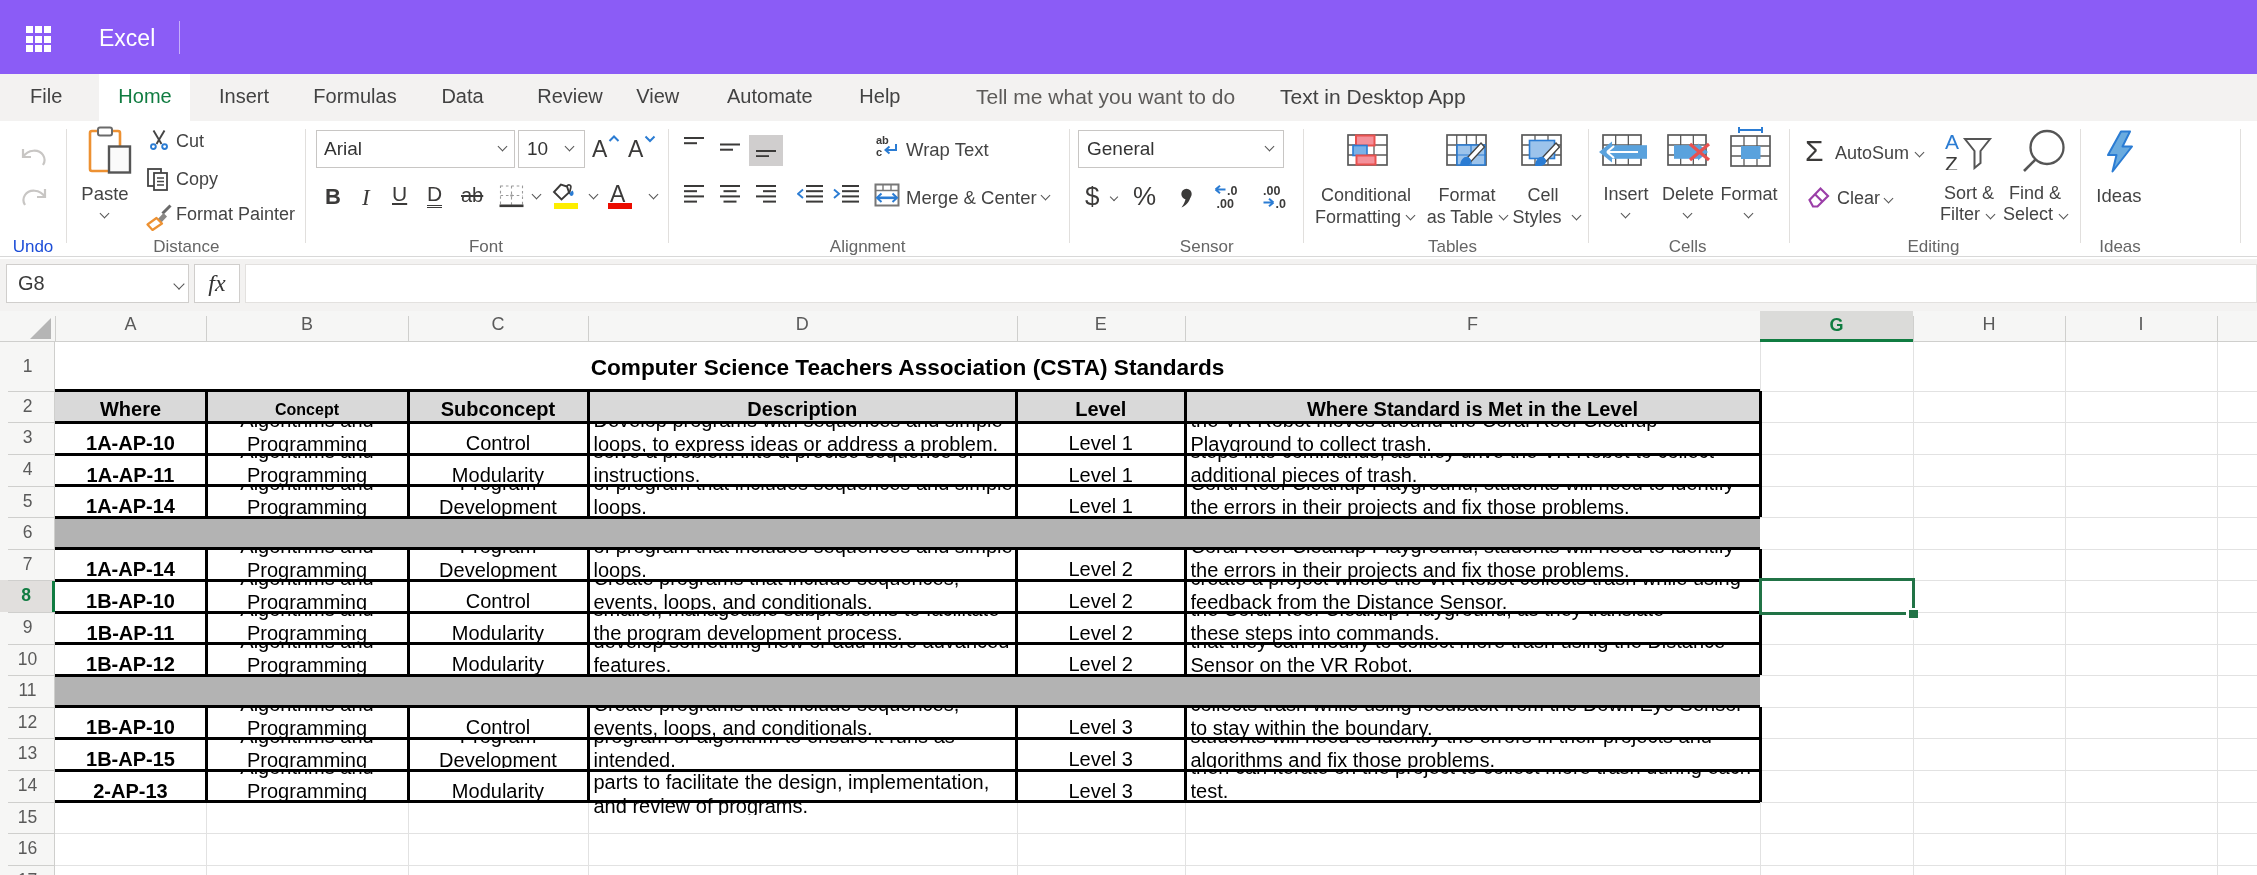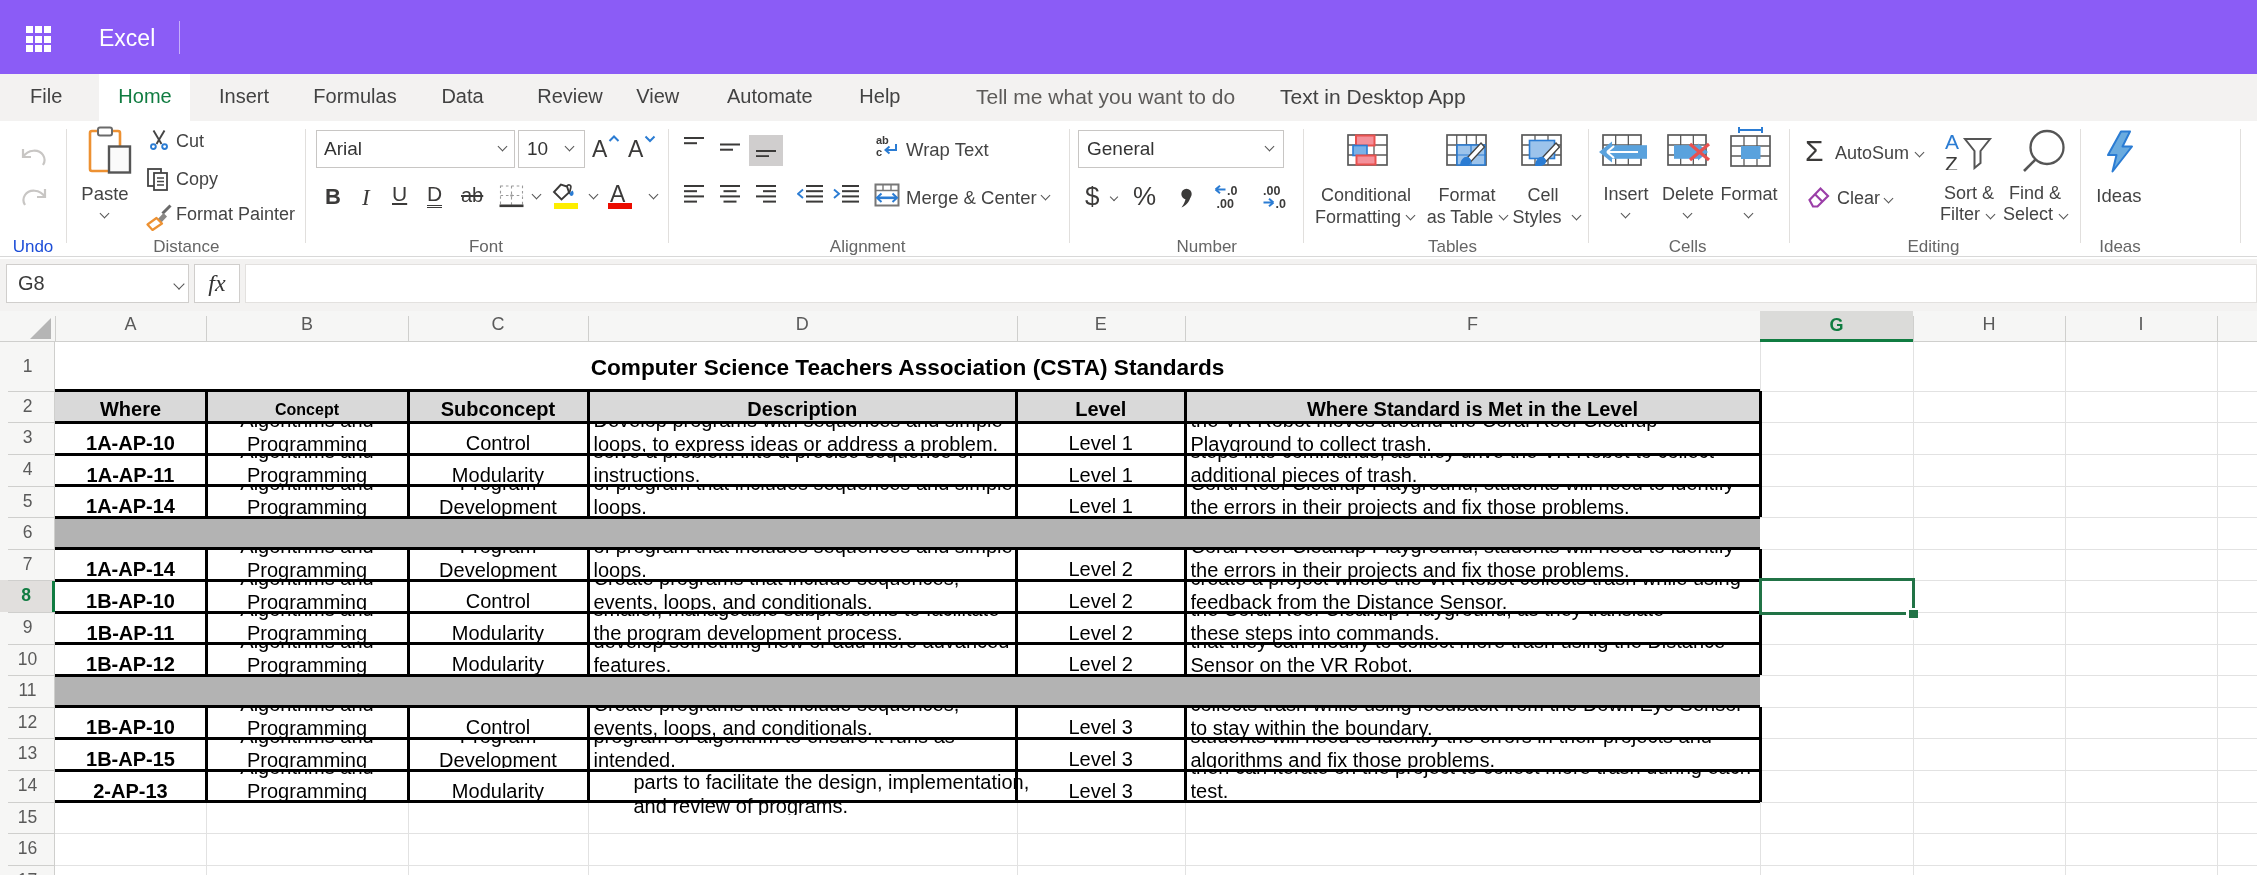--- a/index.html
+++ b/index.html
@@ -41,21 +41,21 @@
 <div class="abs" style="left:1069.4px;top:8px;width:1px;height:114px;background:#e1dfdd"></div>
 <div class="abs" style="left:1303px;top:8px;width:1px;height:114px;background:#e1dfdd"></div>
 <div class="abs" style="left:1588px;top:8px;width:1px;height:114px;background:#e1dfdd"></div>
 <div class="abs" style="left:1789.4px;top:8px;width:1px;height:114px;background:#e1dfdd"></div>
 <div class="abs" style="left:2079.7px;top:8px;width:1px;height:114px;background:#e1dfdd"></div>
 <div class="abs" style="left:2239.5px;top:8px;width:1px;height:114px;background:#e1dfdd"></div>
 <div class="abs" style="left:33px;top:116px;transform:translateX(-50%);font-size:17px;color:#1d4ed8">Undo</div>
 <div class="abs" style="left:186.4px;top:116px;transform:translateX(-50%);font-size:17px;color:#666">Distance</div>
 <div class="abs" style="left:486px;top:116px;transform:translateX(-50%);font-size:17px;color:#666">Font</div>
 <div class="abs" style="left:867.6px;top:116px;transform:translateX(-50%);font-size:17px;color:#666">Alignment</div>
-<div class="abs" style="left:1206.8px;top:116px;transform:translateX(-50%);font-size:17px;color:#666">Number</div>
+<div class="abs" style="left:1206.8px;top:116px;transform:translateX(-50%);font-size:17px;color:#666">Sensor</div>
 <div class="abs" style="left:1452.5px;top:116px;transform:translateX(-50%);font-size:17px;color:#666">Tables</div>
 <div class="abs" style="left:1687.7px;top:116px;transform:translateX(-50%);font-size:17px;color:#666">Cells</div>
 <div class="abs" style="left:1933.5px;top:116px;transform:translateX(-50%);font-size:17px;color:#666">Editing</div>
 <div class="abs" style="left:2120px;top:116px;transform:translateX(-50%);font-size:17px;color:#666">Ideas</div>
 <svg class="abs" style="left:19px;top:24px" width="30" height="24" viewBox="0 0 30 24">
       <path d="M4 4 v8 h8" fill="none" stroke="#c8c6c4" stroke-width="2.2"></path>
       <path d="M4 12 C 9 4, 20 4, 24 10 C 26.5 14, 26 17, 24 20" fill="none" stroke="#c8c6c4" stroke-width="2.2"></path>
     </svg>
 <svg class="abs" style="left:19px;top:64px" width="30" height="24" viewBox="0 0 30 24">
       <path d="M26 4 v8 h-8" fill="none" stroke="#c8c6c4" stroke-width="2.2"></path>
@@ -625,21 +625,21 @@
     </div>
 <div class="abs" style="left:59.5px;top:460.5px;width:142.0px;height:28.6px;overflow:hidden;">
       <div class="abs" style="left:0;right:0;bottom:-1.6px;line-height:21px;font-size:20px;text-align:center;font-weight:bold;white-space:nowrap">2-AP-13</div>
     </div>
 <div class="abs" style="left:210.5px;top:460.5px;width:193.0px;height:28.6px;overflow:hidden;">
       <div class="abs" style="left:0;right:0;bottom:-3.2px;line-height:24px;font-size:20px;text-align:center;white-space:nowrap">Algorithms and<br>Programming</div>
     </div>
 <div class="abs" style="left:412.5px;top:460.5px;width:171.0px;height:28.6px;overflow:hidden;">
       <div class="abs" style="left:0;right:0;bottom:-1.6px;line-height:21px;font-size:20px;text-align:center;white-space:nowrap">Modularity</div>
     </div>
-<div class="abs" style="left:593.5px;top:460.5px;width:418.5px;height:43px;overflow:hidden;margin-left:40px;">
+<div class="abs" style="left:593.5px;top:460.5px;width:418.5px;height:43px;overflow:hidden;">
       <div class="abs" style="left:0;right:0;bottom:-3.2px;line-height:24px;font-size:20px;text-align:left;white-space:nowrap">parts to facilitate the design, implementation,<br>and review of programs.</div>
     </div>
 <div class="abs" style="left:1021.0px;top:460.5px;width:159.5px;height:28.6px;overflow:hidden;">
       <div class="abs" style="left:0;right:0;bottom:-1.6px;line-height:21px;font-size:20px;text-align:center;white-space:nowrap">Level 3</div>
     </div>
 <div class="abs" style="left:1190.5px;top:460.5px;width:565.0px;height:28.6px;overflow:hidden;">
       <div class="abs" style="left:0;right:0;bottom:-3.2px;line-height:24px;font-size:20px;text-align:left;white-space:nowrap">then can iterate on the project to collect more trash during each<br>test.</div>
     </div>
 <div class="abs" style="left:1758.8px;top:266.9px;width:156.6px;height:37.6px;border:3px solid #217346"></div>
 <div class="abs" style="left:1906.4px;top:296.6px;width:12px;height:12px;background:#fff"></div>

